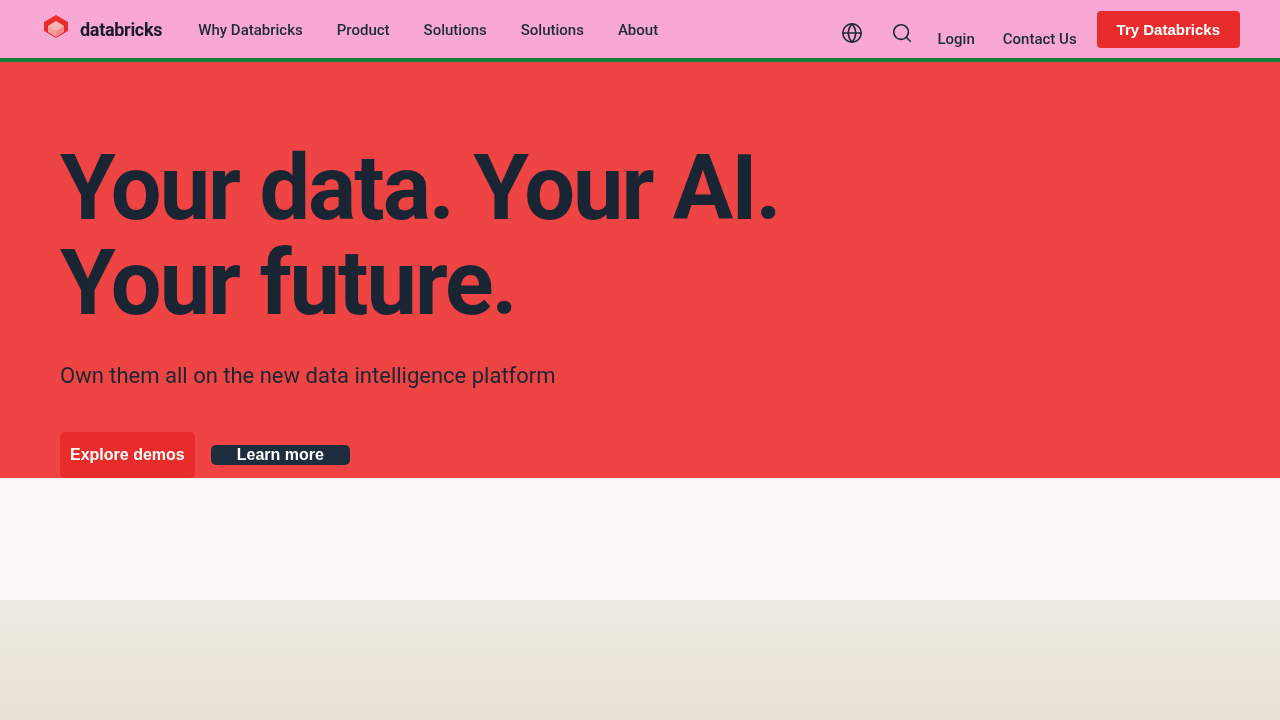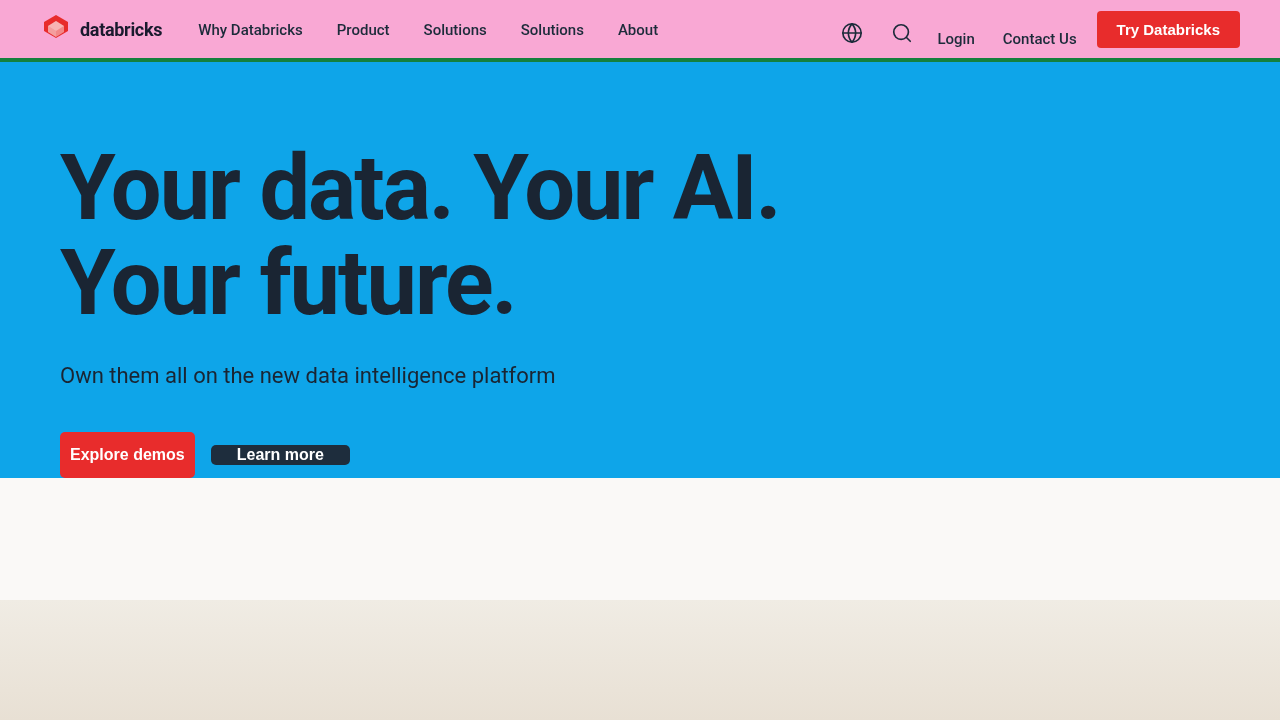--- a/index.html
+++ b/index.html
@@ -114,21 +114,21 @@
       padding: 10px 20px;
       font-size: 15px;
       font-weight: 600;
       cursor: pointer;
       white-space: nowrap;
     }
 
     
     .hero {
       padding: 80px 60px 0 60px;
-      background: #0ea5e9;
+      background: #ef4444;
     }
 
     .hero-headline {
       font-size: 90px;
       font-weight: 700;
       color: #1a2533;
       line-height: 1.05;
       letter-spacing: -2px;
       margin-bottom: 28px;
     }

